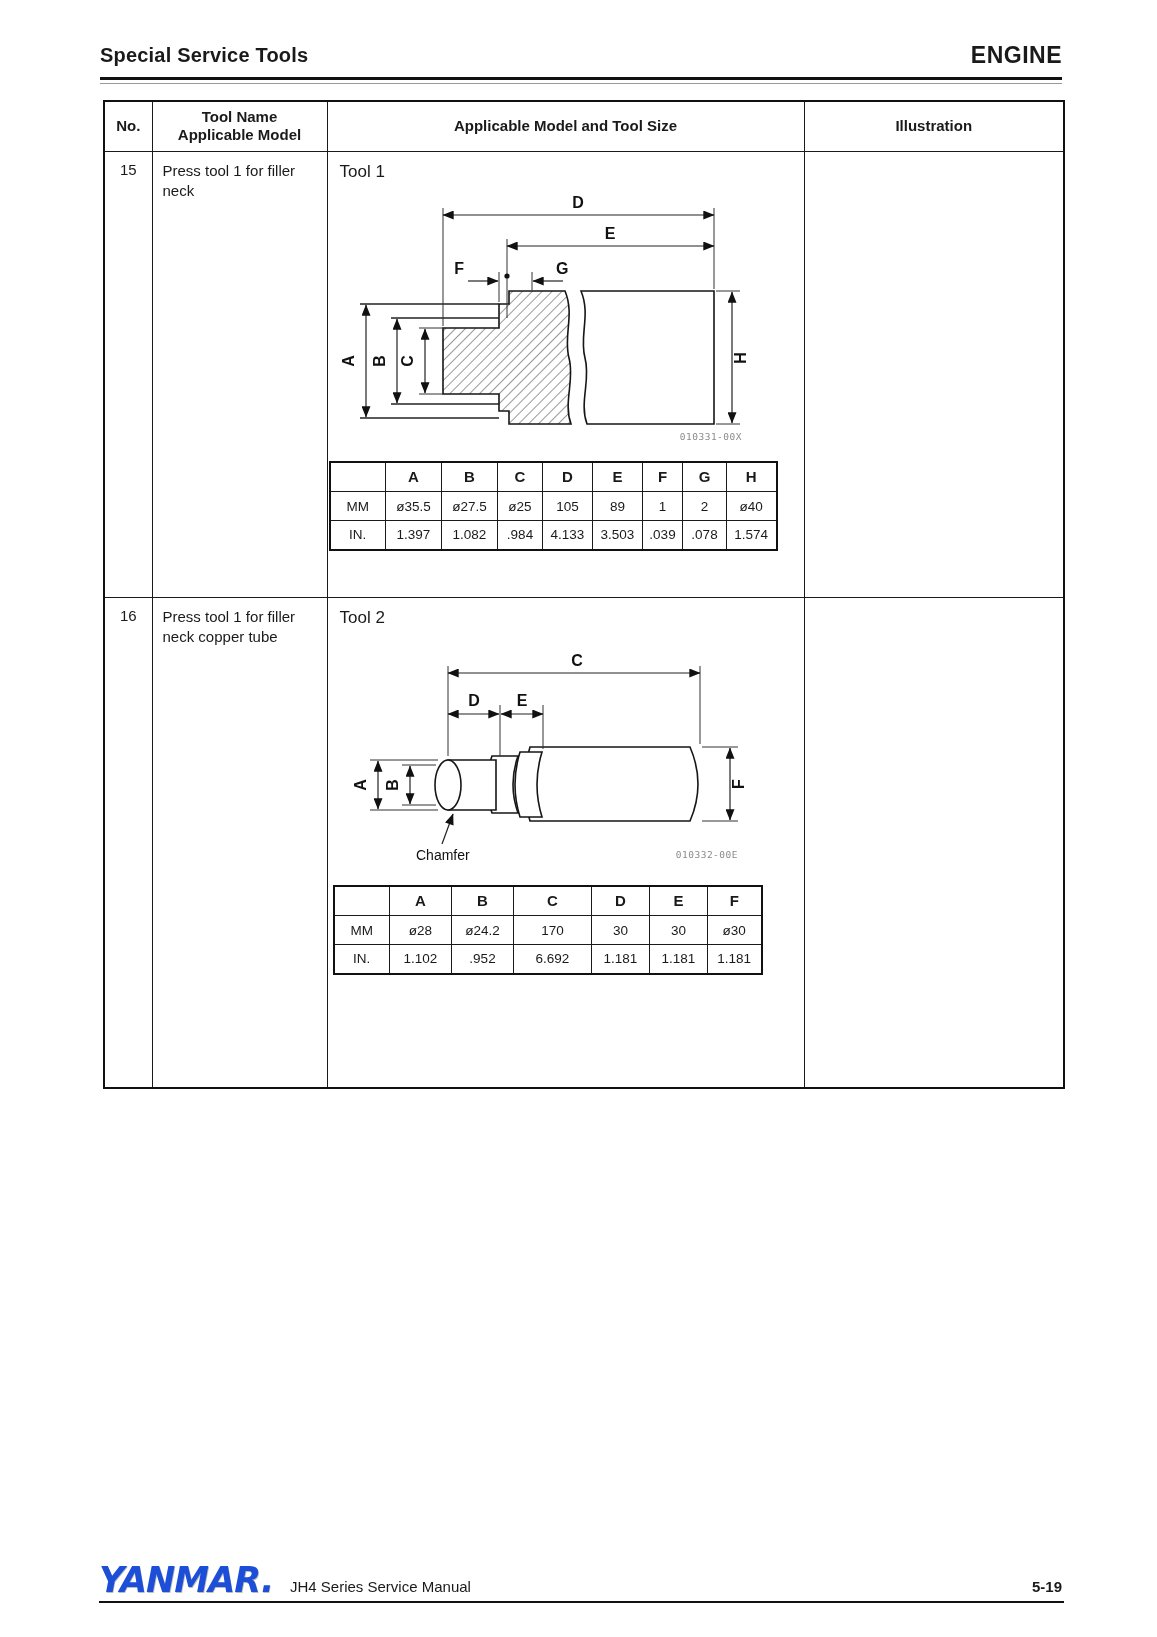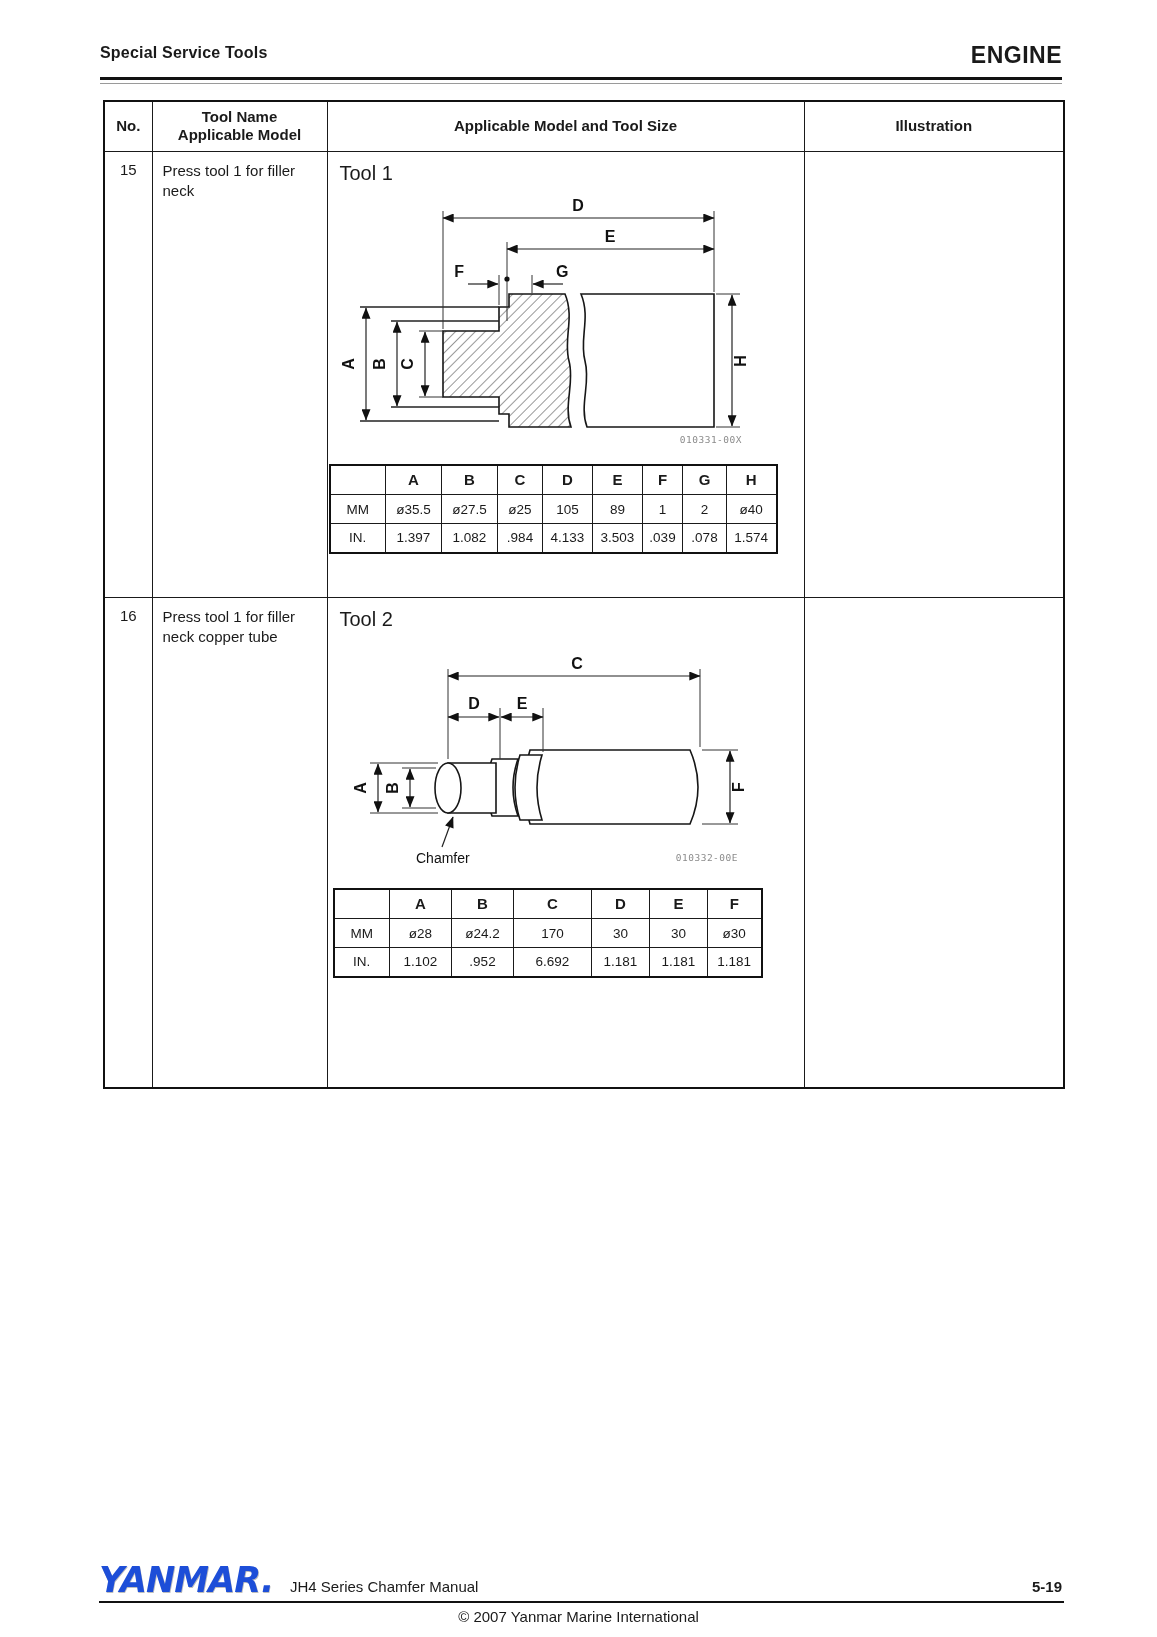--- a/index.html
+++ b/index.html
@@ -9,21 +9,21 @@
     width: 1157px;
     height: 1637px;
     background: #ffffff;
     font-family: "Liberation Sans", sans-serif;
     color: #1a1a1a;
     overflow: hidden;
   }
   
   .hdr-left {
     position: absolute; left: 100px; top: 44px;
-    font-size: 16px; font-weight: bold; letter-spacing: 0.2px;
+    font-size: 20px; font-weight: bold; letter-spacing: 0.2px;
   }
   .hdr-right {
     position: absolute; right: 95px; top: 42px;
     font-size: 23px; font-weight: bold; letter-spacing: 0.5px;
   }
   .hdr-rule  { position: absolute; left: 100px; right: 95px; top: 77px; height: 3px; background: #111; }
   .hdr-rule2 { position: absolute; left: 100px; right: 95px; top: 83px; height: 1px; background: #9a9a9a; }
 
   
   table.main {
@@ -37,21 +37,21 @@
     font-size: 15px;
   }
   table.main { border: 2.5px solid #111; }
   table.main thead th {
     font-weight: bold; text-align: center; vertical-align: middle;
     height: 50px; line-height: 1.25;
   }
   td.no-cell   { text-align: center; padding-top: 9px; margin-left: 12px; }
   td.name-cell { padding: 9px 8px 0 10px; line-height: 1.38; }
   td.content-cell { padding: 0; }
-  .tool-label { padding: 10px 0 0 12px; font-size: 20px; }
+  .tool-label { padding: 10px 0 0 12px; font-size: 17px; }
 
   
   .drawing { display: block; }
   .drawing .shape { fill: #ffffff; stroke: #161616; stroke-width: 1.6; }
   .drawing .hatched { stroke: #161616; stroke-width: 1.6; }
   .drawing .thin  { stroke: #222; stroke-width: 1.3; fill: none; }
   .drawing .dim   { stroke: #222; stroke-width: 1.2; fill: none; }
   .drawing .ext   { stroke: #333; stroke-width: 1; fill: none; }
   .drawing text   { font-family: "Liberation Sans", sans-serif; font-size: 16px; font-weight: bold; fill: #111; }
   .drawing text.code {
@@ -336,18 +336,17 @@
             </tr>
           </tbody>
             </table>
         </td>
         <td></td>
       </tr>
     </tbody>
   </table>
 
   <div class="logo">YANMAR.</div>
-  <div class="manual-title">JH4 Series Chamfer Manual</div>
+  <div class="manual-title">JH4 Series Service Manual</div>
   <div class="page-num">5-19</div>
   <div class="ftr-rule"></div>
-  <div class="copyright">© 2007 Yanmar Marine International</div>
 
 </div>
 
 </body></html>

